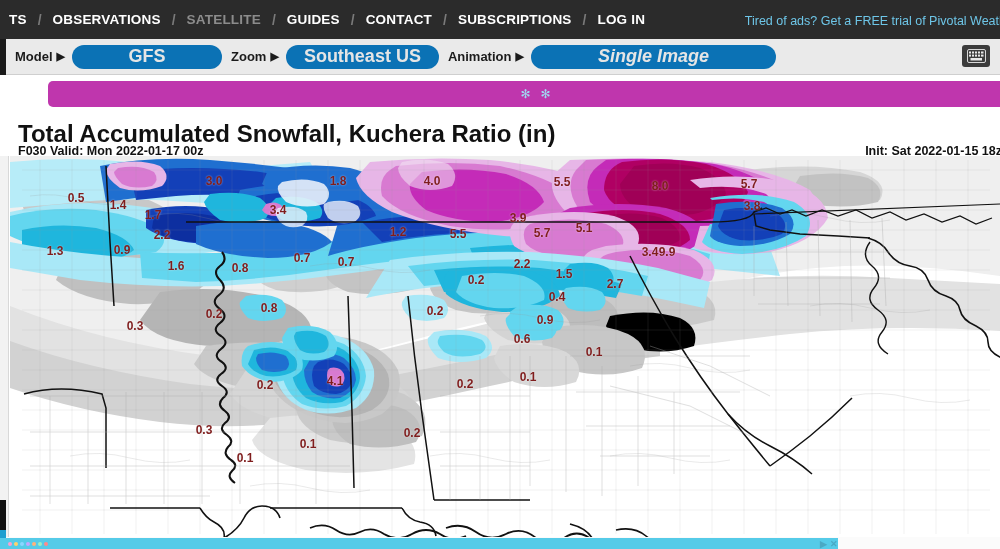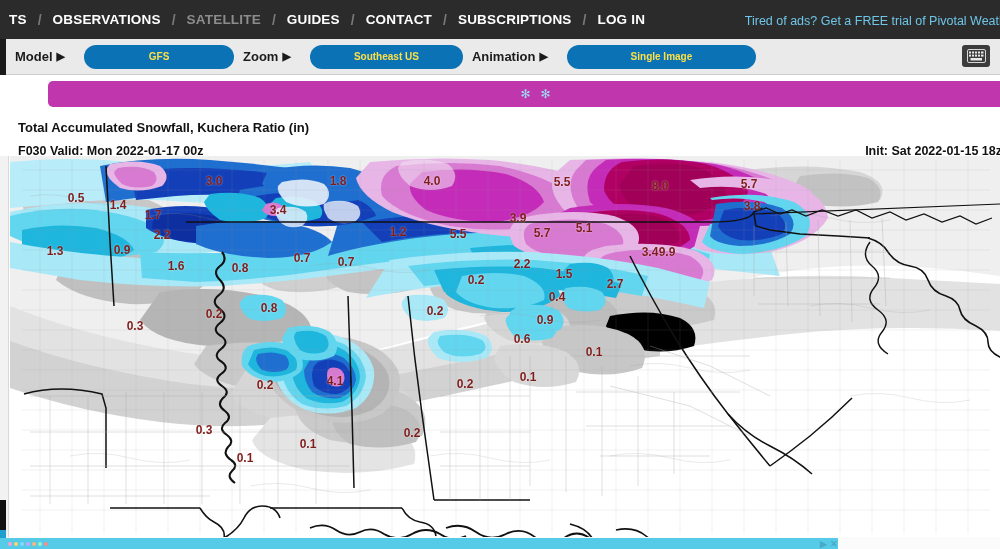--- a/index.html
+++ b/index.html
@@ -36,28 +36,28 @@
     border-bottom:1px solid #cfcfcf;
   }
   .toolbar .edge { width:6px; height:36px; background:#1a1a1a; }
   .ctrl-group { display:flex; align-items:center; margin-left:9px; }
   .ctrl-label {
     font-size:13px; font-weight:bold; color:#1b1b1b; white-space:nowrap;
     display:flex; align-items:center; gap:4px;
   }
   .tri { font-size:11px; line-height:1; }
   .pill {
-    background:#0b72b5; color:#fde047; font-size:10px; font-weight:bold;
+    background:#0b72b5; color:#e5e5e5; font-size:18px; font-weight:bold;
     border-radius:14px; height:24px; display:flex; align-items:center;
-    justify-content:center; margin-left:19px; cursor:pointer; border:none;
+    justify-content:center; margin-left:7px; cursor:pointer; border:none;
     font-family:"Liberation Sans", sans-serif;
   }
   .pill.model { width:150px; }
   .pill.zoom  { width:153px; }
-  .pill.anim  { width:189px; }
+  .pill.anim  { width:245px;font-style:italic; }
   .kbd-btn {
     position:absolute; right:10px; top:6px; width:28px; height:22px;
     background:#3c3c3c; border-radius:3px; display:flex; align-items:center;
     justify-content:center; cursor:pointer;
   }
   .kbd-glyph { display:block; }
 
   
   .promo-wrap {
     position:absolute; left:0; top:79px; width:1000px; height:30px;
@@ -71,21 +71,21 @@
   }
   .promo-text {
     color:#ffffff; font-size:11.5px; white-space:nowrap; font-weight:500;
   }
   .snow { color:#9fdcf3; font-size:12px; padding:0 5px; }
 
   
   .titlebar { position:absolute; left:0; top:109px; width:1000px; height:47px; background:#fff; }
   .main-title {
     position:absolute; left:18px; top:11px;
-    font-size:13px; font-weight:bold; color:#111; white-space:nowrap;
+    font-size:24px; font-weight:bold; color:#111; white-space:nowrap;
   }
   .sub-left {
     position:absolute; left:18px; top:35px;
     font-size:12.5px; font-weight:bold; color:#111; white-space:nowrap;
   }
   .sub-right {
     position:absolute; right:-2px; top:35px;
     font-size:12.5px; font-weight:bold; color:#111; white-space:nowrap;
   }
 

